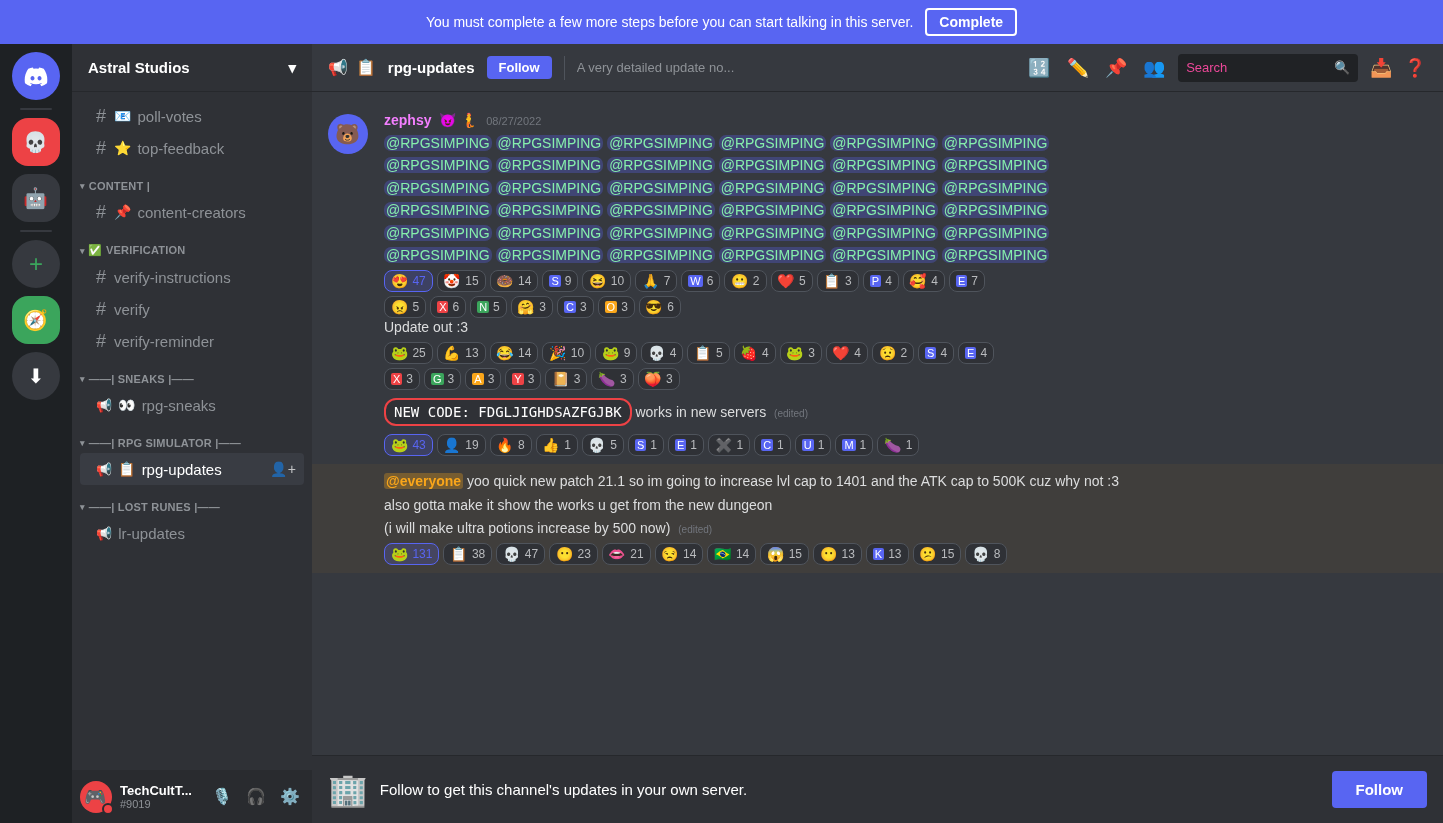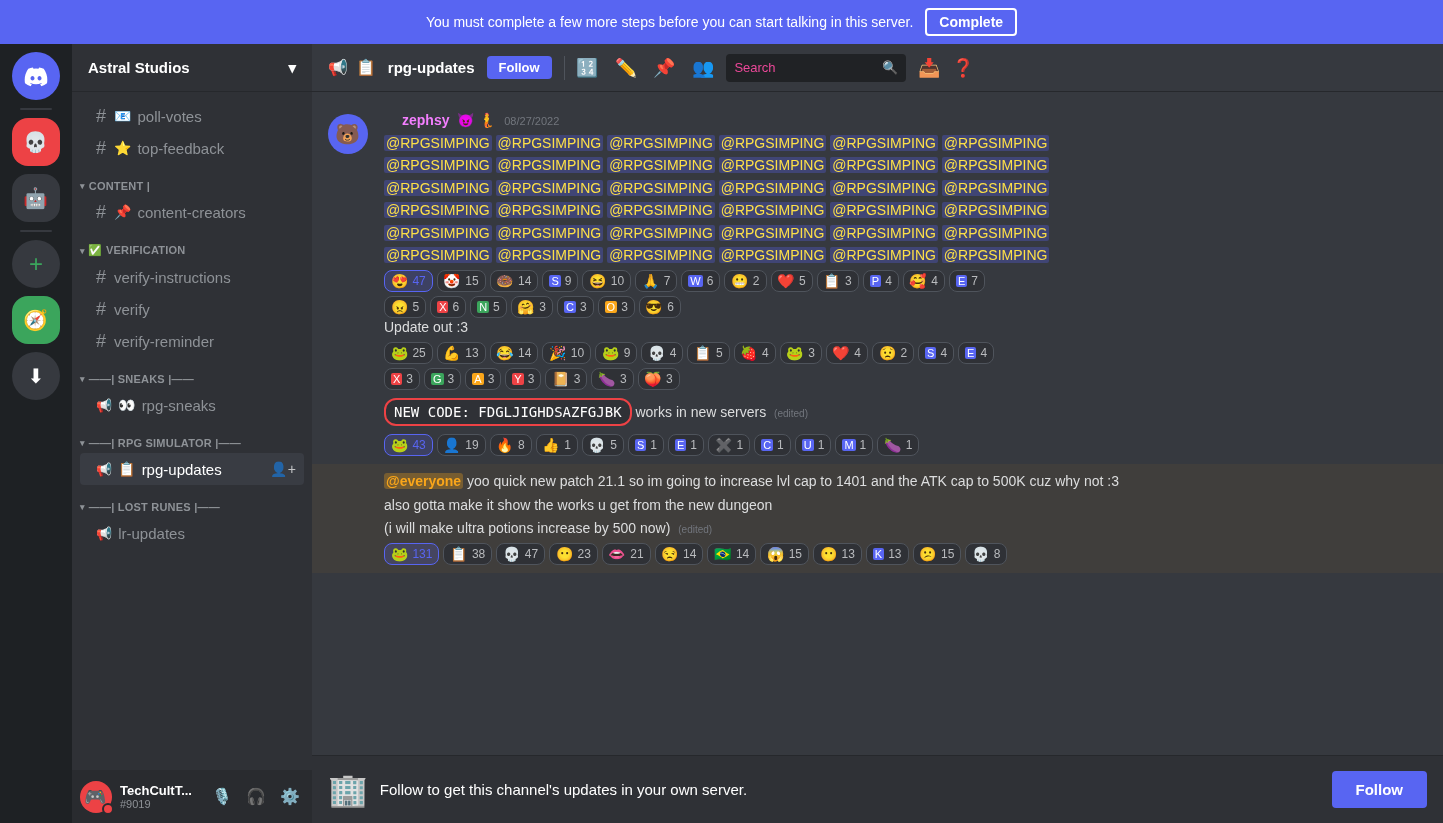--- a/index.html
+++ b/index.html
@@ -220,24 +220,24 @@
       display: flex;
       align-items: center;
       justify-content: center;
       font-size: 20px;
       overflow: hidden;
       align-self: flex-start;
       margin-top: 2px;
     }
     .message-content { flex: 1; }
     .message-header { display: flex; align-items: baseline; gap: 8px; margin-bottom: 4px; }
-    .message-author { font-weight: 600; color: #ed4245; cursor: pointer; margin-left: 18px; }
+    .message-author { font-weight: 600; color: #ed4245; cursor: pointer; }
     .message-timestamp { font-size: 11px; color: #72767d; }
     .message-text { color: #dcddde; font-size: 14px; line-height: 1.4; margin-bottom: 4px; }
-    .mention { background: rgba(88,101,242,0.3); color: #fde047; border-radius: 2px; padding: 0 2px; }
+    .mention { background: rgba(88,101,242,0.3); color: #86efac; border-radius: 7px; padding: 0 2px; }
     .code-highlight {
       background: #2f3136;
       border: 2px solid #ed4245;
       border-radius: 12px;
       padding: 4px 8px;
       font-family: monospace;
       font-size: 14px;
       display: inline-block;
       color: white;
       margin: 4px 0;
@@ -422,20 +422,21 @@
   </div>
 
   <div class="content-area">
 
     <div class="channel-header">
       <span style="color:#8e9297;font-size:16px;">📢</span>
       <span style="color:#8e9297;font-size:16px;margin-left:-4px;">📋</span>
       <span class="channel-header-name">rpg-updates</span>
       <button class="follow-btn">Follow</button>
       <div class="channel-divider"></div>
+      <span class="channel-desc">A very detailed update no...</span>
       <div class="header-icons">
         <span class="header-icon">🔢</span>
         <span class="header-icon">✏️</span>
         <span class="header-icon">📌</span>
         <span class="header-icon">👥</span>
       </div>
       <div class="search-box">
         <span style="color:#ec4899;">Search</span>
         <span style="margin-left:auto;">🔍</span>
       </div>

